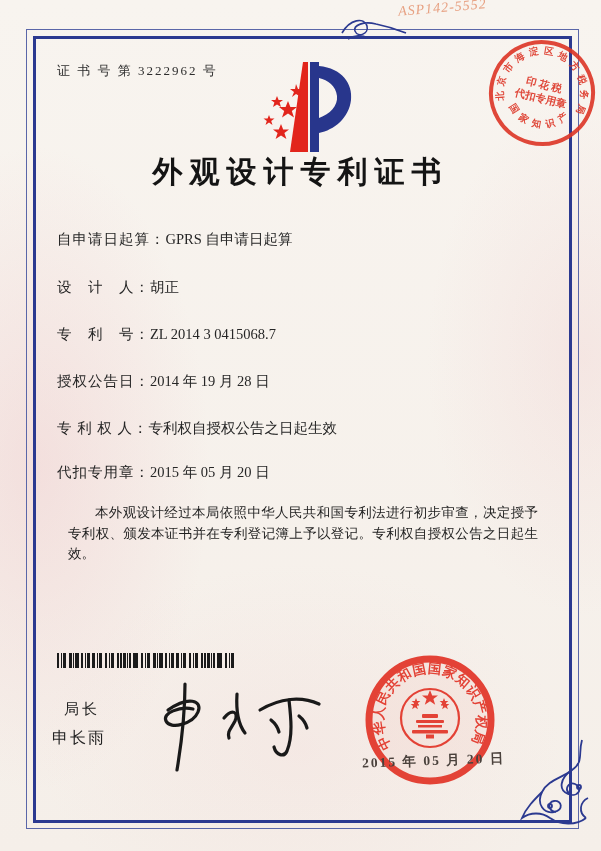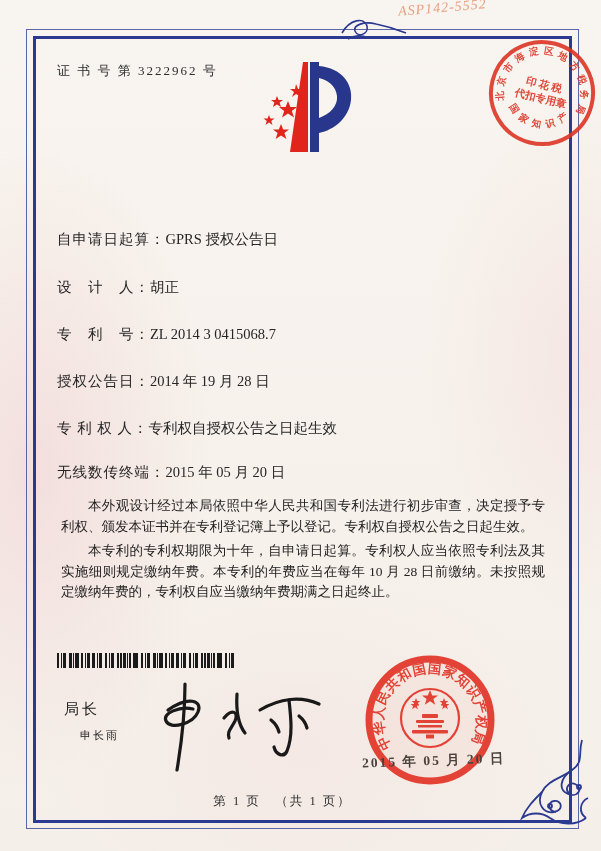--- a/index.html
+++ b/index.html
@@ -19,28 +19,28 @@
   .cert-no{position:absolute;left:57px;top:62px;font-size:13px;letter-spacing:2px;color:#2d2d2d;}
   .logo{position:absolute;left:252px;top:58px;}
   .title{position:absolute;left:0;right:0;top:152px;text-align:center;font-size:30px;font-weight:bold;
     letter-spacing:7px;color:#141414;}
   .fields{position:absolute;left:57px;top:0;right:40px;}
   .field-row{position:absolute;left:0;font-size:14.5px;white-space:nowrap;color:#262626;}
   .field-row .flabel{letter-spacing:1px;}
   .r0{top:230px}.r1{top:278px}.r2{top:325px}.r3{top:372px}.r4{top:419px}.r5{top:463px}
   .paragraphs{position:absolute;left:57px;top:492px;width:492px;font-size:13.5px;line-height:20.5px;
     text-align:justify;color:#1f1f1f;}
-  .paragraphs p{margin:4px;text-indent:2em;}
+  .paragraphs p{margin:11px;text-indent:2em;}
   .barcode{position:absolute;left:57px;top:653px;width:180px;height:15px;
     background-image:
       repeating-linear-gradient(90deg,#1b1b1b 0 2px,transparent 2px 6px),
       repeating-linear-gradient(90deg,#1b1b1b 0 1px,transparent 1px 7px),
       repeating-linear-gradient(90deg,#1b1b1b 0 1px,transparent 1px 4px);}
   .director-label{position:absolute;left:64px;top:700px;font-size:15px;letter-spacing:3px;color:#222;font-family:Liberation Serif, serif;}
-  .director-name{position:absolute;left:80px;top:728px;font-size:11px;letter-spacing:2px;color:#222;}
+  .director-name{position:absolute;left:52px;top:728px;font-size:16px;letter-spacing:2px;color:#222;}
   .signature{position:absolute;left:140px;top:678px;}
   .seal{position:absolute;left:360px;top:650px;opacity:.92;}
   .seal-date{position:absolute;left:362px;top:752px;font-size:13.5px;font-weight:bold;color:#4a413c;
     letter-spacing:2px;transform:rotate(-2deg);white-space:nowrap;}
   .footer{position:absolute;left:0;right:36px;top:793px;text-align:center;font-size:12.5px;
     letter-spacing:2px;color:#2d2d2d;}
   .tax-stamp{position:absolute;left:483px;top:34px;transform:rotate(14deg);opacity:.9;}
   .corner-ornament{position:absolute;left:520px;top:738px;}
   .top-ornament{position:absolute;left:338px;top:11px;}
 </style>
@@ -82,45 +82,45 @@
       <g fill="#e2251c">
         <polygon points="44,26 46,31 51,31 47,34 49,39 44,36 40,39 42,34 38,31 43,31"></polygon>
         <polygon points="25,38 26.6,42 31,42 27.6,44.6 29,49 25,46.4 21,49 22.4,44.6 19,42 23.4,42"></polygon>
         <polygon points="36,43 38.4,49 45,49 39.8,53 42,59.5 36,55.5 30,59.5 32.2,53 27,49 33.6,49"></polygon>
         <polygon points="17,57 18.4,60.6 22.5,60.6 19.2,63 20.5,67 17,64.5 13.5,67 14.8,63 11.5,60.6 15.6,60.6"></polygon>
         <polygon points="29,66 31.2,71.5 37,71.5 32.4,75 34.4,81 29,77.4 23.6,81 25.6,75 21,71.5 26.8,71.5"></polygon>
       </g>
     </g>
   </svg>
 
+  <div class="title">外观设计专利证书</div>
 
   <div class="fields">
     <div class="field-row r0">
-      <span class="flabel">自申请日起算：</span><span class="fvalue">GPRS 授权公告日</span>
+      <span class="flabel">自申请日起算：</span><span class="fvalue">GPRS 自申请日起算</span>
     </div>
     <div class="field-row r1">
       <span class="flabel">设　计　人：</span><span class="fvalue">胡正</span>
     </div>
     <div class="field-row r2">
       <span class="flabel">专　利　号：</span><span class="fvalue">ZL 2014 3 0415068.7</span>
     </div>
     <div class="field-row r3">
       <span class="flabel">授权公告日：</span><span class="fvalue">2014 年 19 月 28 日</span>
     </div>
     <div class="field-row r4">
       <span class="flabel">专 利 权 人：</span><span class="fvalue">专利权自授权公告之日起生效</span>
     </div>
     <div class="field-row r5">
-      <span class="flabel">无线数传终端：</span><span class="fvalue">2015 年 05 月 20 日</span>
+      <span class="flabel">代扣专用章：</span><span class="fvalue">2015 年 05 月 20 日</span>
     </div>
   </div>
 
   <div class="paragraphs">
     <p>本外观设计经过本局依照中华人民共和国专利法进行初步审查，决定授予专利权、颁发本证书并在专利登记簿上予以登记。专利权自授权公告之日起生效。</p>
-    <p>本专利的专利权期限为十年，自申请日起算。专利权人应当依照专利法及其实施细则规定缴纳年费。本专利的年费应当在每年 10 月 28 日前缴纳。未按照规定缴纳年费的，专利权自应当缴纳年费期满之日起终止。</p>
   </div>
 
   <div class="barcode"></div>
 
   <div class="director-label">局长</div>
   <div class="director-name">申长雨</div>
 
   <svg class="signature" width="190" height="98" viewBox="0 0 190 98">
     <g stroke="#191919" stroke-width="3.2" fill="none" stroke-linecap="round" stroke-linejoin="round">
       <path d="M28,32 C48,18 63,22 58,34 C53,46 30,52 26,43 C22,35 40,28 53,31"></path>
@@ -168,15 +168,14 @@
     <text font-size="9.5" fill="#dd3526" font-weight="bold">
       <textPath href="#taxTop" startOffset="0" textLength="150" lengthAdjust="spacing">北京市海淀区地方税务局</textPath>
     </text>
     <text font-size="9.5" fill="#dd3526" font-weight="bold">
       <textPath href="#taxBottom" startOffset="8" textLength="100" lengthAdjust="spacing">国家知识产权局</textPath>
     </text>
     <text x="59" y="54" text-anchor="middle" font-size="10.5" fill="#dd3526" font-weight="bold">印 花 税</text>
     <text x="59" y="68" text-anchor="middle" font-size="10.5" fill="#dd3526" font-weight="bold">代扣专用章</text>
   </svg>
 
-  <div class="footer">第 1 页　（共 1 页）</div>
 
 </div>
 
 </body></html>

